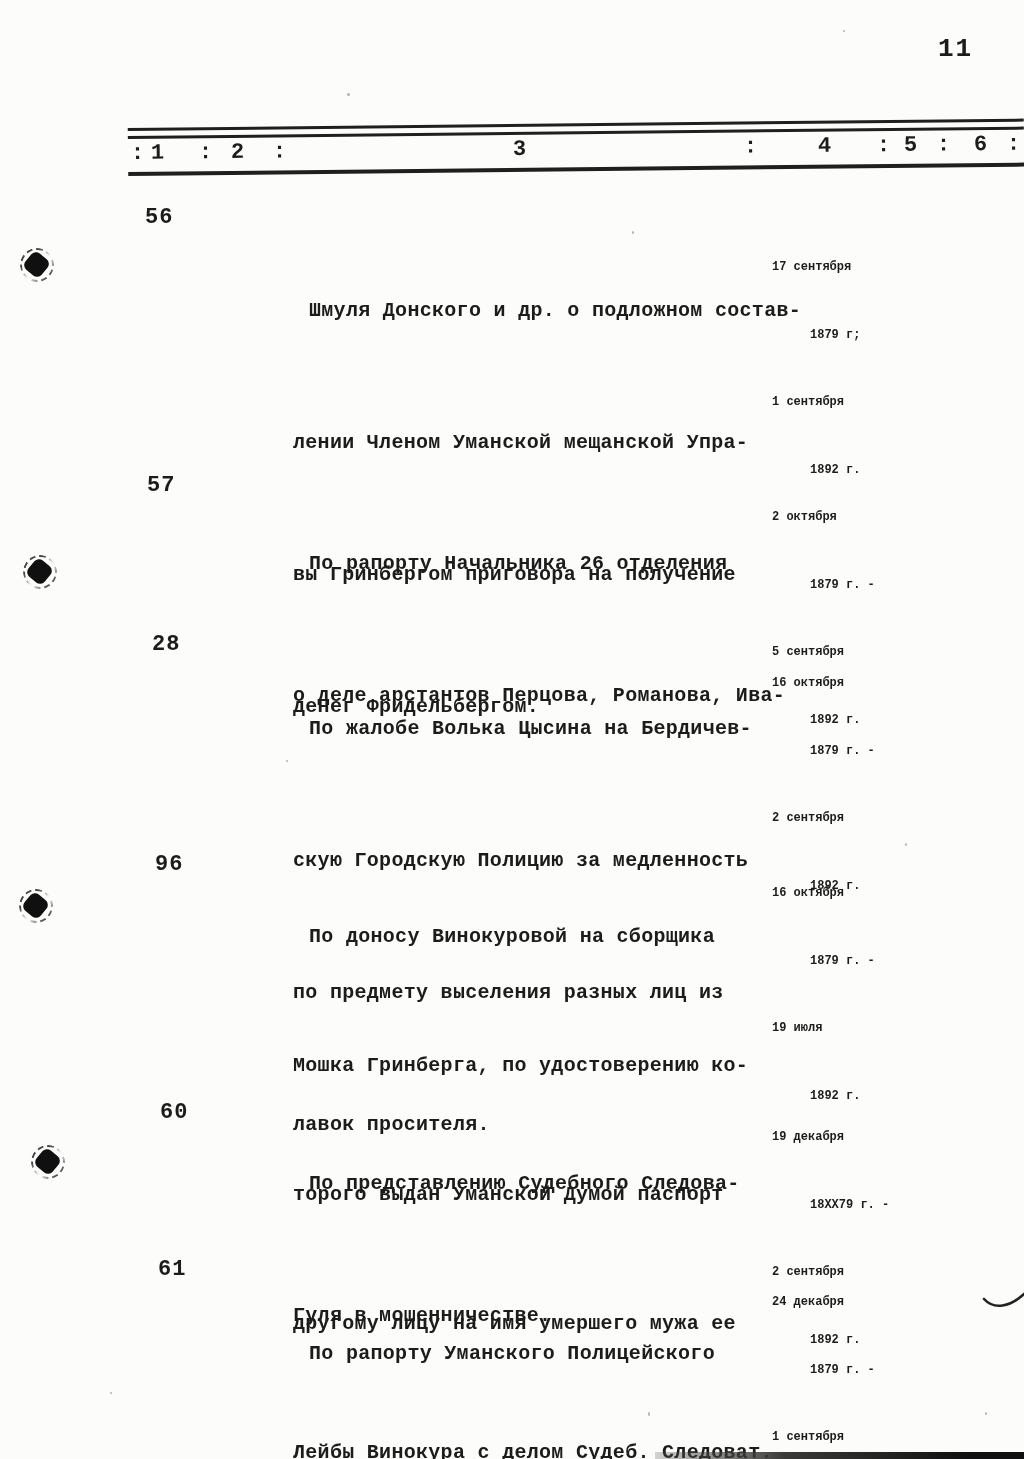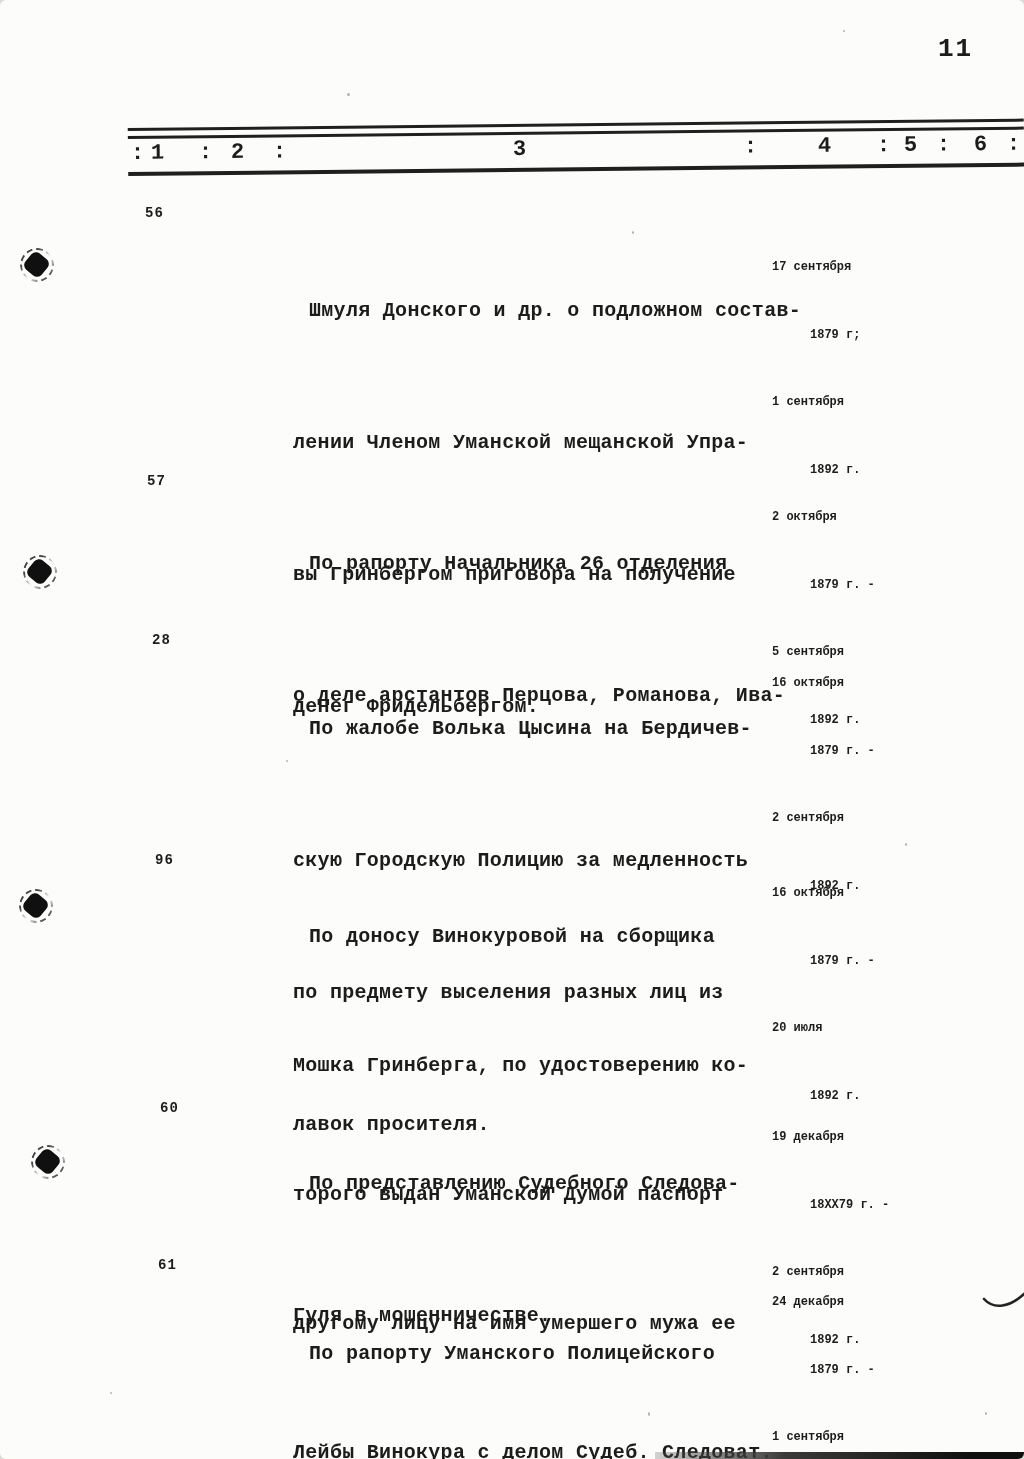--- a/index.html
+++ b/index.html
@@ -1,21 +1,20 @@
 <!DOCTYPE html>
 <html lang="ru"><head>
 <meta charset="utf-8">
 <style>
   html,body { margin:0; padding:0; background:#d8d8d4; }
   .page {
     position:relative; width:1024px; height:1459px; margin:0 auto;
     background:#fcfcfa; overflow:hidden;
     font-family:"Liberation Mono","DejaVu Sans Mono",monospace;
     color:#1c1c1c;
-    border-radius:6px;
   }
 
   
   .page-number {
     position:absolute; top:34px; left:938px;
     font-size:26px; font-weight:bold; letter-spacing:2px;
   }
 
   
   .header-band {
@@ -26,21 +25,21 @@
   .rule.t1 { top:0; height:3px; }
   .rule.t2 { top:8px; height:3px; }
   .rule.b  { bottom:0; height:4px; }
   .hcell {
     position:absolute; top:13px; font-size:22px; font-weight:bold;
     white-space:pre;
   }
 
   
   .entry-no {
-    position:absolute; font-size:14px; font-weight:bold; letter-spacing:1px;
+    position:absolute; font-size:22px; font-weight:bold; letter-spacing:1px;
   }
   .entry-body {
     position:absolute; left:293px; width:520px;
     font-size:20px; font-weight:bold; line-height:44px;
     letter-spacing:0.3px; white-space:pre;
   }
   .entry-body .line:first-child { text-indent:16px; }
   .entry-dates {
     position:absolute; left:772px; width:252px;
     font-size:12px; font-weight:bold; line-height:22.5px;
@@ -139,21 +138,21 @@
   <div class="entry-body" style="top:829px; line-height:43px">
     <div class="line">По доносу Винокуровой на сборщика</div>
     <div class="line">Мошка Гринберга, по удостоверению ко-</div>
     <div class="line">торого выдан Уманской Думой паспорт</div>
     <div class="line">другому лицу на имя умершего мужа ее</div>
     <div class="line">Лейбы Винокура с делом Судеб. Следоват.</div>
   </div>
   <div class="entry-dates" style="top:837px">
     <div class="day">16 октября</div>
     <div class="year">1879 г. -</div>
-    <div class="day">20 июля</div>
+    <div class="day">19 июля</div>
     <div class="year">1892 г.</div>
   </div>
 
   <div class="entry-no" style="left:160px; top:1100px">60</div>
   <div class="entry-body" style="top:1074px">
     <div class="line">По представлению Судебного Следова-</div>
     <div class="line">Гуля в мошенничестве.</div>
   </div>
   <div class="entry-dates" style="top:1081px">
     <div class="day">19 декабря</div>

